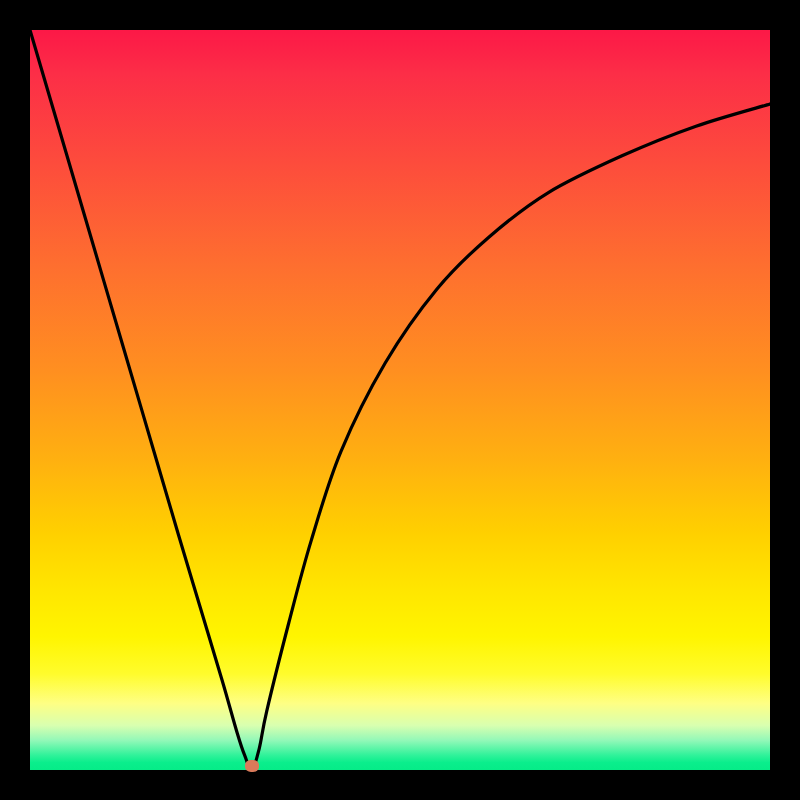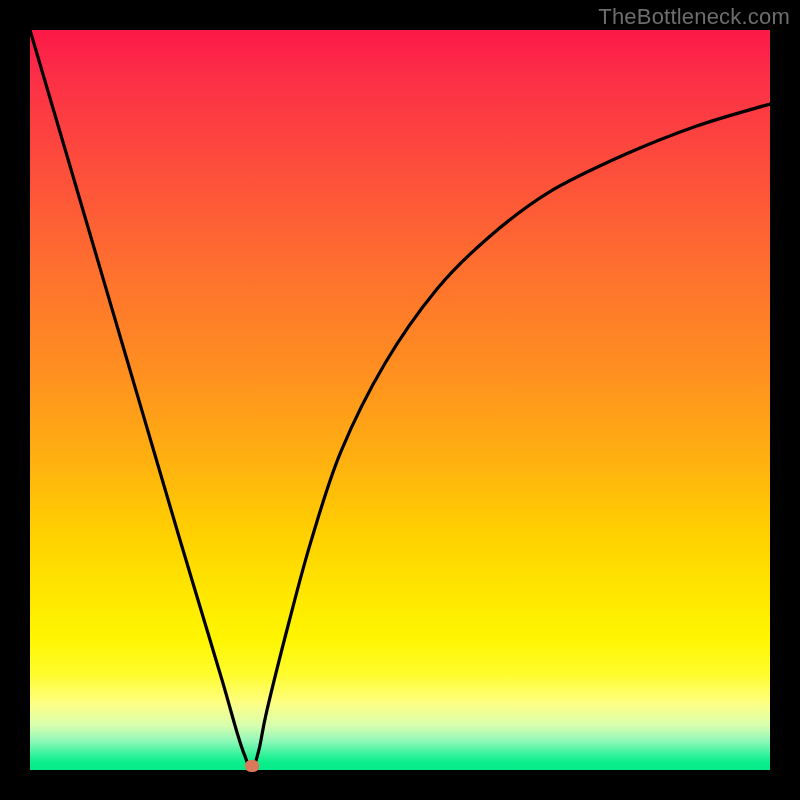--- a/index.html
+++ b/index.html
@@ -72,14 +72,13 @@
 </head>
 <body>
 
 <div class="frame">
   <div class="plot-area">
     <svg class="curve" viewBox="0 0 740 740" preserveAspectRatio="none">
       <path d="M 0.00 0.00 C 6.17 20.97, 24.67 83.87, 37.00 125.80 C 49.33 167.73, 61.67 209.67, 74.00 251.60 C 86.33 293.53, 98.67 335.47, 111.00 377.40 C 123.33 419.33, 138.13 469.90, 148.00 503.20 C 157.87 536.50, 162.80 552.53, 170.20 577.20 C 177.60 601.87, 186.23 630.23, 192.40 651.20 C 198.57 672.17, 203.50 690.67, 207.20 703.00 C 210.90 715.33, 212.13 719.03, 214.60 725.20 C 217.07 731.37, 219.53 741.23, 222.00 740.00 C 224.47 738.77, 226.93 727.67, 229.40 717.80 C 231.87 707.93, 231.87 701.77, 236.80 680.80 C 241.73 659.83, 251.60 620.37, 259.00 592.00 C 266.40 563.63, 272.57 538.97, 281.20 510.60 C 289.83 482.23, 298.47 451.40, 310.80 421.80 C 323.13 392.20, 339.17 360.13, 355.20 333.00 C 371.23 305.87, 389.73 279.97, 407.00 259.00 C 424.27 238.03, 440.30 223.23, 458.80 207.20 C 477.30 191.17, 495.80 176.37, 518.00 162.80 C 540.20 149.23, 567.33 136.90, 592.00 125.80 C 616.67 114.70, 641.33 104.83, 666.00 96.20 C 690.67 87.57, 727.67 77.70, 740.00 74.00" fill="none" stroke="#000000" stroke-width="3.2" stroke-linecap="round" stroke-linejoin="round"></path>
     </svg>
     <div class="min-marker" style="left: 222px; top: 736px; background: rgb(217, 122, 90);"></div>
   </div>
-  <div class="watermark">TheBottleneck.com</div>
 </div>
 
 </body></html>

